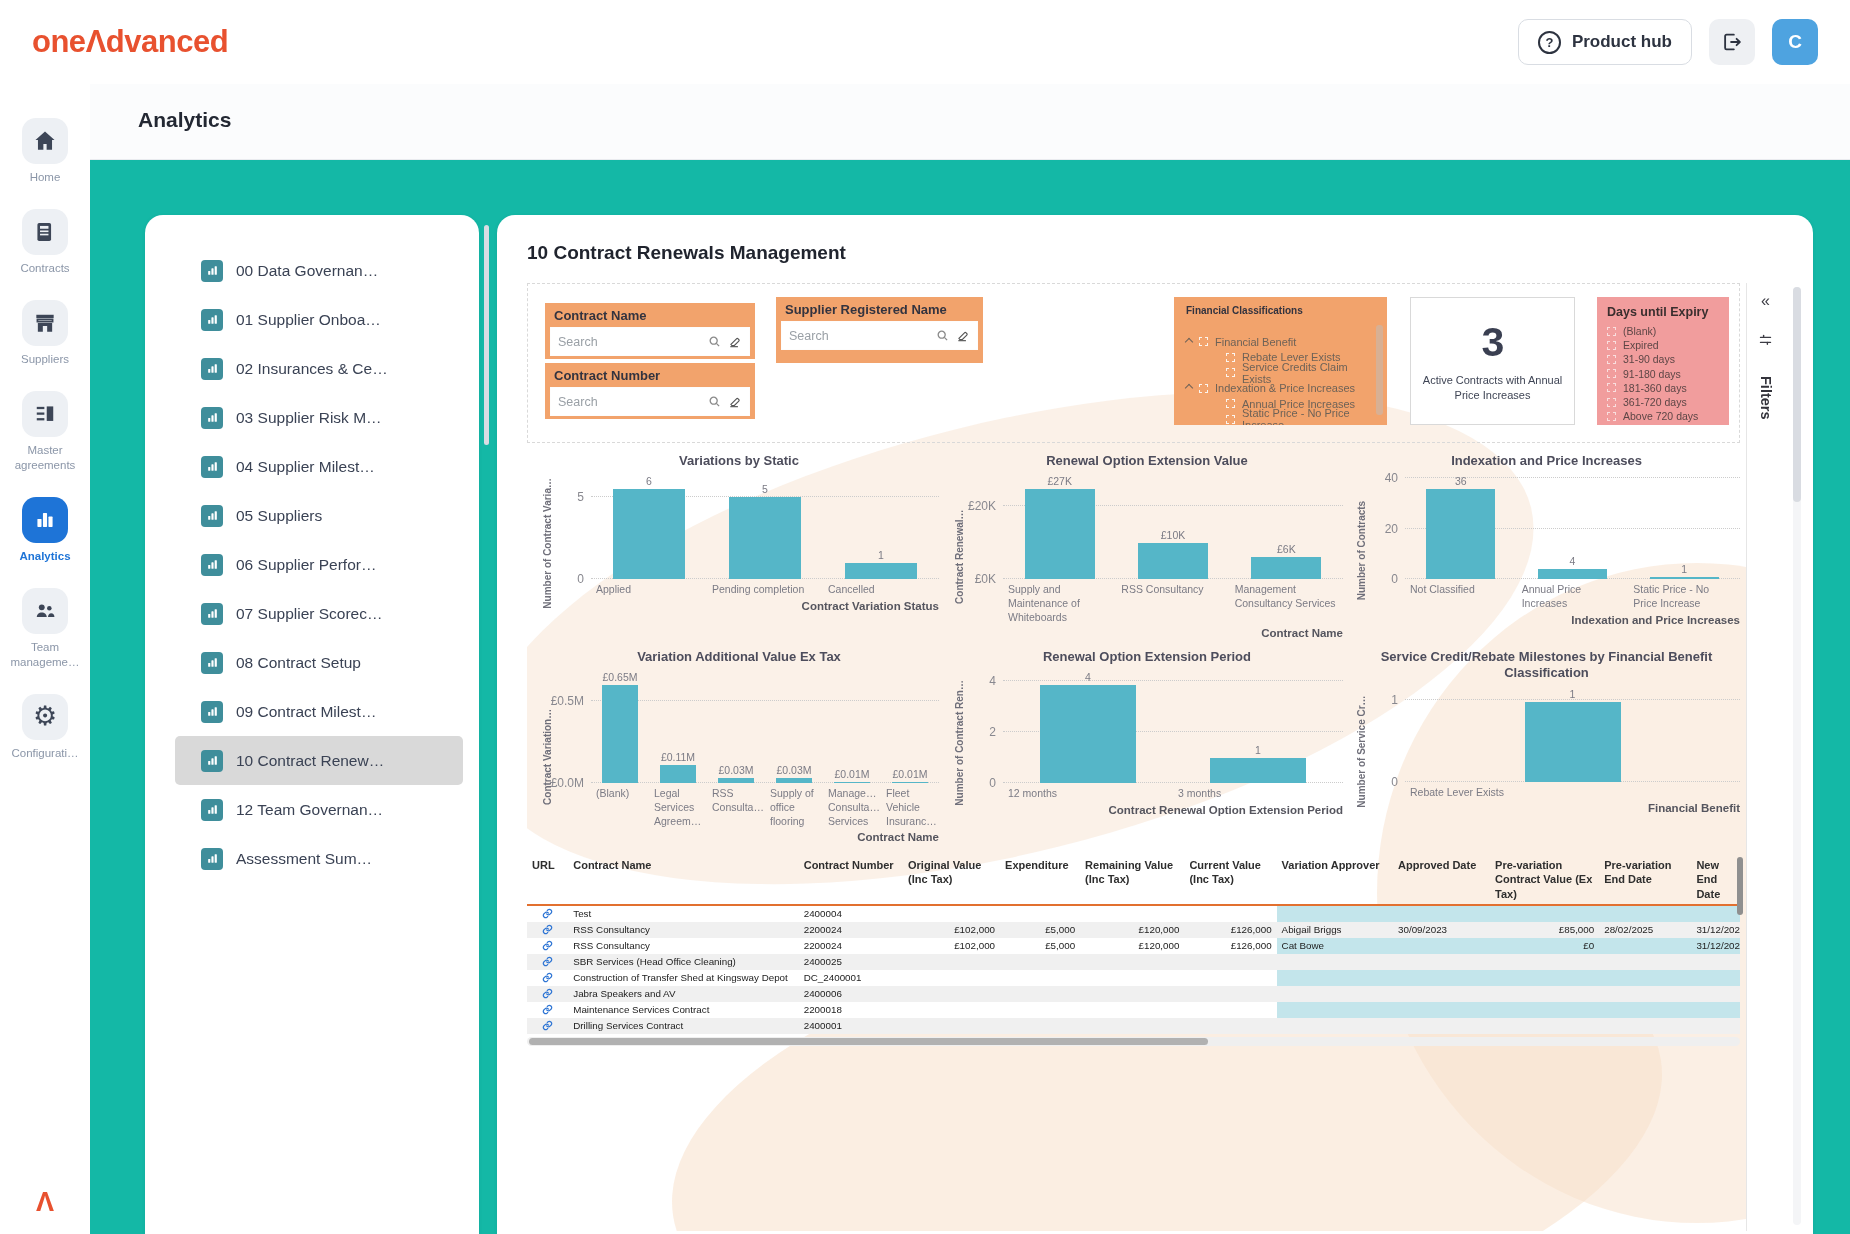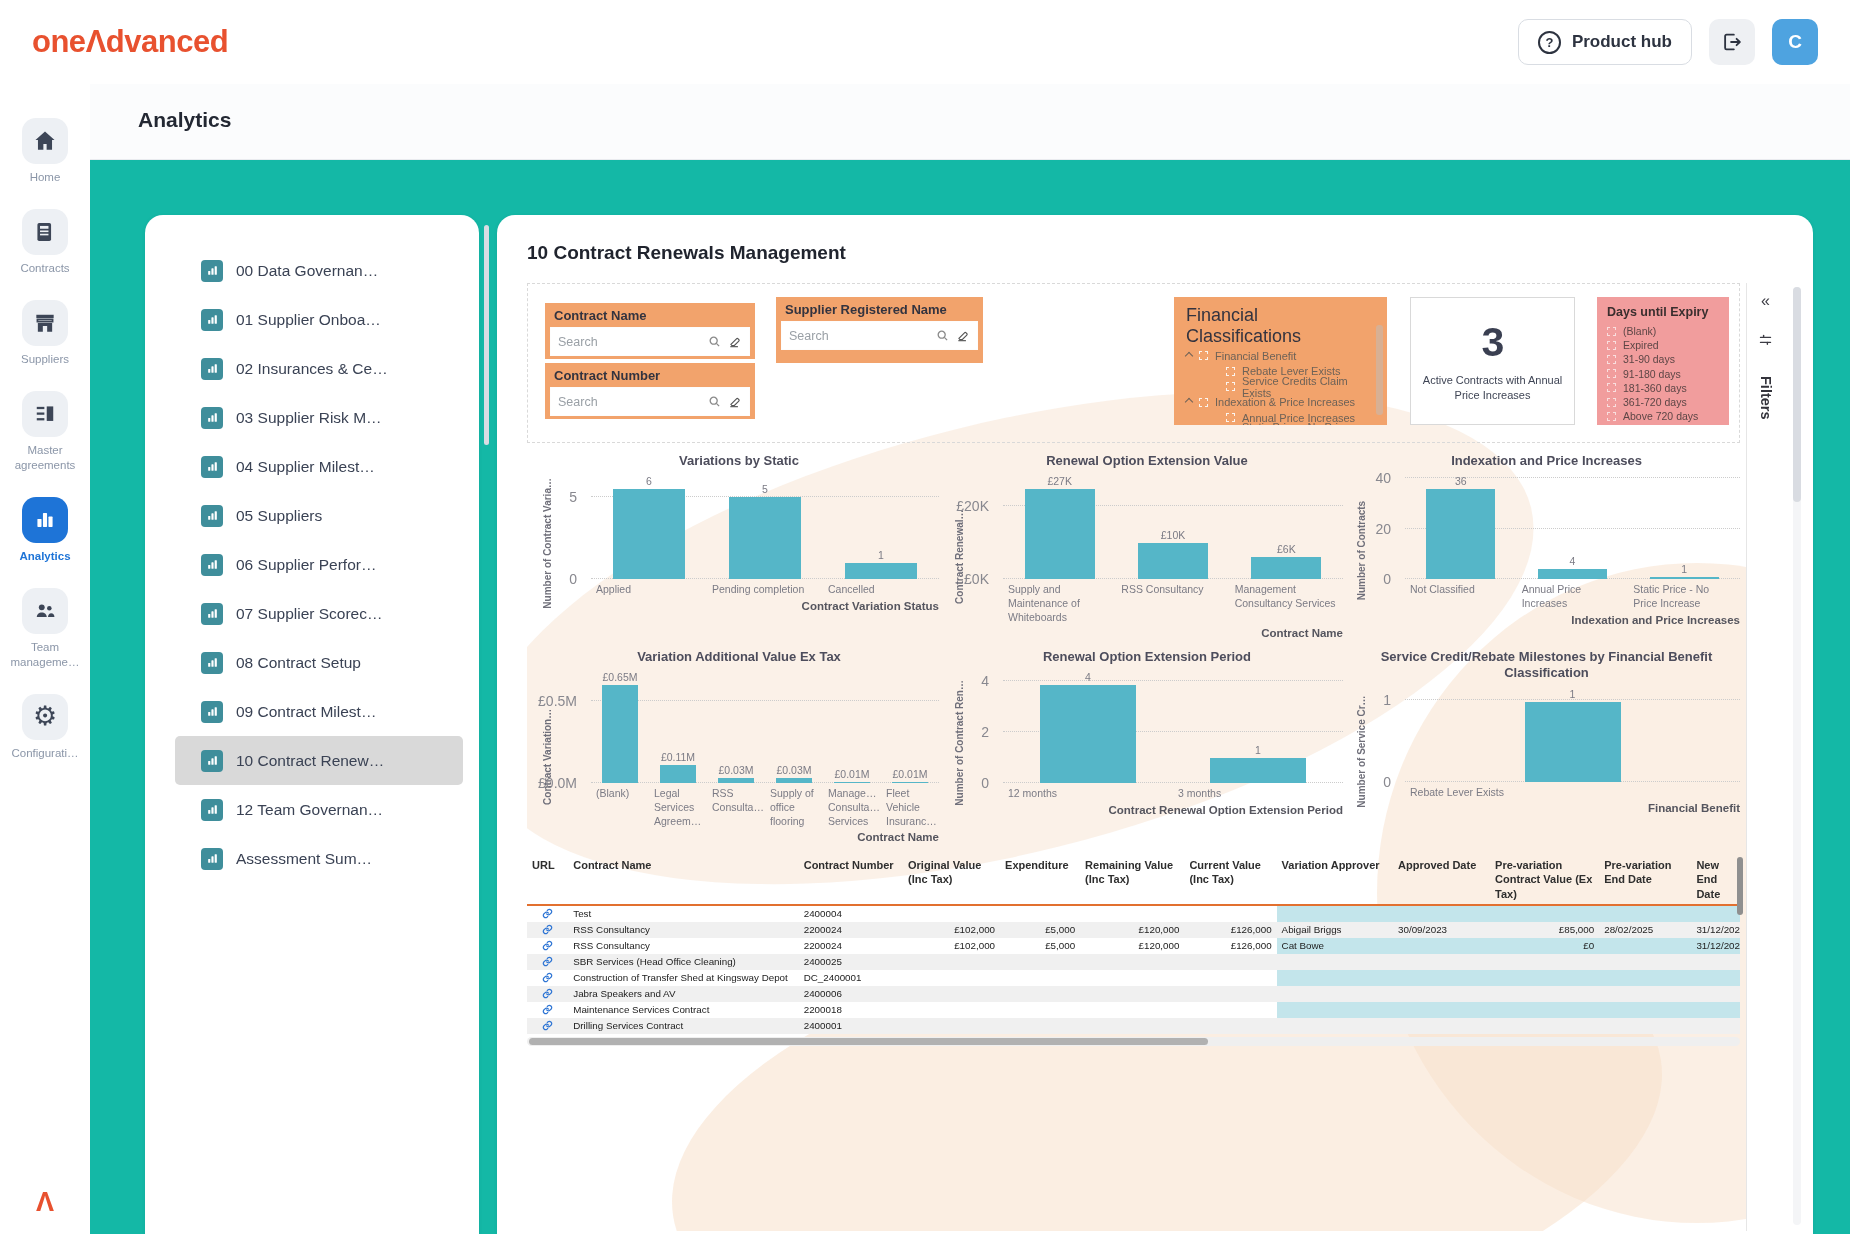--- a/index.html
+++ b/index.html
@@ -56,21 +56,21 @@
   .srch{display:flex;align-items:center;background:#fff;height:29px;padding:0 7px;gap:7px;border:1px solid #fdfdfd;outline:1px solid #f2a36c}
   .srch input{border:none;outline:none;flex:1;min-width:0;font-size:12.5px;color:#444;background:transparent;font-family:"Liberation Sans",sans-serif}
   .srch input::placeholder{color:#9aa0a6}
   .kpi{position:absolute;background:#fff;border:1px solid #d9d9d9;display:flex;flex-direction:column;align-items:center;justify-content:center;text-align:center;z-index:2}
   .kpi1{left:474px;top:14px;width:150px;height:128px}
   .kpi2{left:883px;top:14px;width:165px;height:128px}
   .kpi-value{font-size:45px;color:#3A3F51;font-weight:600;letter-spacing:-1px}
   .kpi2 .kpi-value{font-size:41px}
   .kpi-cap{font-size:11px;color:#3f4555;margin-top:7px;line-height:1.35;padding:0 8px}
   .fin{position:absolute;left:647px;top:14px;width:213px;height:128px;background:#F2A36C;padding:8px 12px;overflow:hidden;z-index:2}
-  .fin-title{font-weight:400;font-size:18px;color:#33333f;margin-bottom:1px}
+  .fin-title{font-weight:700;font-size:10px;color:#33333f;margin-bottom:18px}
   .tree-row{display:flex;align-items:center;gap:7px;font-size:11px;color:#6e6257;height:15.5px;cursor:pointer}
   .tree-row.child{margin-left:27px}
   .caret{width:6px;height:6px;border-left:1.5px solid #6e6257;border-top:1.5px solid #6e6257;transform:rotate(45deg);flex:none}
   .caret.none{visibility:hidden}
   .cbx{width:9px;height:9px;border:1px dashed #fbf4ee;flex:none}
   .fin-scroll{position:absolute;right:4px;top:28px;width:7px;height:90px;background:#d8b094;border-radius:3px}
   .days{position:absolute;left:1070px;top:14px;width:132px;height:128px;background:#F19D9D;padding:8px 10px;z-index:2}
   .days-title{font-weight:700;font-size:12.5px;color:#3a2e2e;margin-bottom:5px}
   .day-row{display:flex;align-items:center;gap:7px;font-size:10.5px;color:#5d4646;height:14.2px;cursor:pointer}
   .days .cbx{border-color:#f9dede}
@@ -80,21 +80,21 @@
   .c1{left:12px;top:170px;width:400px;height:182px}
   .c2{left:424px;top:170px;width:392px;height:182px}
   .c3{left:826px;top:170px;width:387px;height:182px}
   .c4{left:12px;top:366px;width:400px;height:200px}
   .c5{left:424px;top:366px;width:392px;height:200px}
   .c6{left:826px;top:366px;width:387px;height:200px}
   .c-title{text-align:center;font-weight:700;font-size:13px;color:#4d4d5c;line-height:1.25;margin-bottom:6px}
   .c-body{display:flex;align-items:stretch}
   .c-ylab{writing-mode:vertical-rl;transform:rotate(180deg);font-size:10px;color:#6f6f7a;font-weight:700;width:16px;display:flex;align-items:center;justify-content:center}
   .c-ticks{position:relative;width:36px;flex:none}
-  .c-tick{position:absolute;right:14px;font-size:14px;color:#88888f;transform:translateY(50%)}
+  .c-tick{position:absolute;right:7px;font-size:12px;color:#88888f;transform:translateY(50%)}
   .c-plotcol{flex:1;display:flex;flex-direction:column;min-width:0}
   .c-plot{position:relative}
   .c1 .c-plot,.c2 .c-plot,.c3 .c-plot,.c1 .c-ticks,.c2 .c-ticks,.c3 .c-ticks{height:104px}
   .c4 .c-plot,.c5 .c-plot,.c4 .c-ticks,.c5 .c-ticks{height:112px}
   .c6 .c-plot,.c6 .c-ticks{height:94px}
   .gridline{position:absolute;left:0;right:0;border-top:1px dotted #cccccc}
   .slots{position:absolute;inset:0;display:flex}
   .slot{flex:1;display:flex;flex-direction:column;align-items:center;justify-content:flex-end;min-width:0}
   .bar-label{font-size:10.5px;color:#7b7b85;margin-bottom:2px;white-space:nowrap}
   .bar{width:62%;max-width:96px;background:#55B6C8;cursor:pointer}

